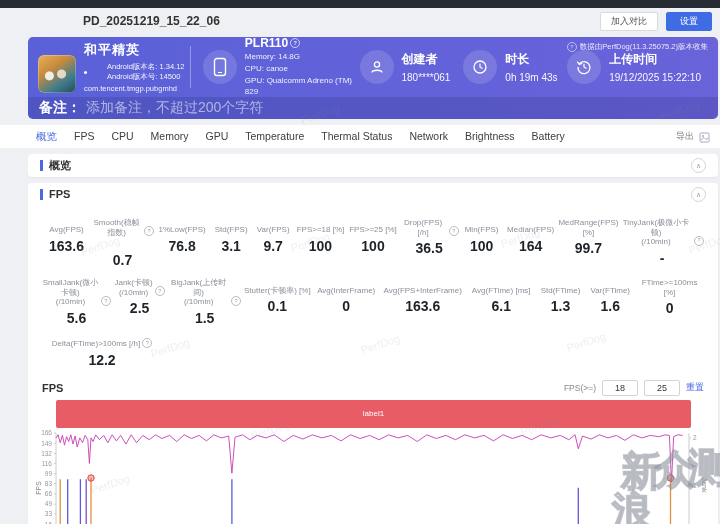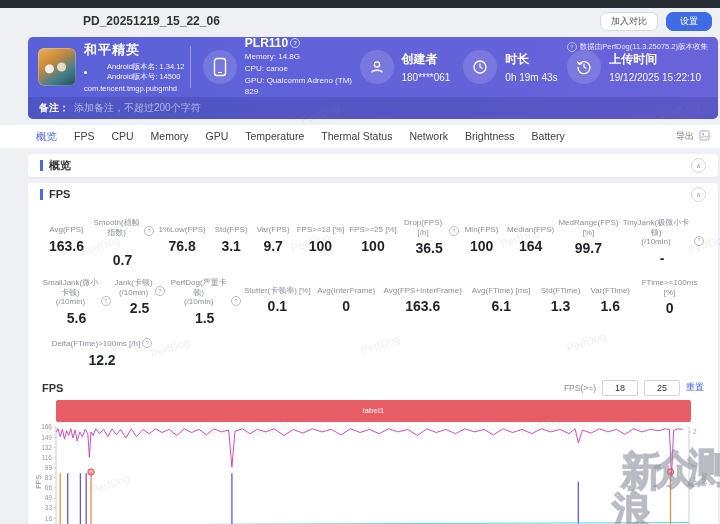--- a/index.html
+++ b/index.html
@@ -4,29 +4,29 @@
 <style>
   html,body{margin:0;padding:0;}
   body{width:720px;height:524px;overflow:hidden;background:#eef0f4;
        font-family:"Liberation Sans","DejaVu Sans",sans-serif;position:relative;}
   .page{position:relative;width:720px;height:524px;overflow:hidden;}
 
   
   .topstrip{height:8px;background:#262b34;}
   .titlebar{height:26px;display:flex;align-items:center;padding:0 8px 0 36px;}
   .titlebar .title{font-size:12px;font-weight:bold;color:#333;flex:1;margin-left:47px;}
-  .btn{cursor:pointer;border-radius:7px;font-size:9px;line-height:1;}
+  .btn{cursor:pointer;border-radius:2px;font-size:9px;line-height:1;}
   .btn-outline{padding:4px 10px;background:#fff;border:1px solid #d6dae2;color:#555;margin-right:8px;}
   .btn-primary{padding:4px 13px;background:#3f6be4;border:1px solid #3f6be4;color:#fff;}
 
   
   .header-card{margin:3px 2px 0 28px;border-radius:5px;overflow:hidden;
                background:linear-gradient(100deg,#5a61d8,#6a63da);color:#fff;position:relative;}
   .header-main{display:flex;align-items:center;height:60px;padding:0 10px;position:relative;}
-  .app-block{display:flex;gap:8px;width:168px;align-items:center;}
+  .app-block{display:flex;gap:8px;width:168px;align-items:flex-end;}
   .app-icon{width:38px;height:38px;border-radius:6px;flex:0 0 38px;
             background:
               radial-gradient(circle at 30% 55%, rgba(255,255,255,.85) 0 4px, transparent 5px),
               radial-gradient(circle at 62% 50%, rgba(255,240,220,.8) 0 4px, transparent 5px),
               linear-gradient(145deg,#e8b25a 0%,#c98a3c 35%,#3f7d8c 70%,#274956 100%);
             box-shadow:inset 0 0 0 1px rgba(255,255,255,.25);}
   .app-meta{display:flex;flex-direction:column;justify-content:center;}
   .app-name{font-size:13px;font-weight:bold;letter-spacing:1px;}
   .ver-row{display:flex;align-items:center;gap:20px;margin-top:3px;}
   .dot{width:3px;height:3px;border-radius:50%;background:#fff;flex:0 0 3px;}
@@ -41,30 +41,30 @@
   .info-val{font-size:10px;opacity:.95;margin-top:4px;}
   .blk-device{width:178px;}
   .blk-creator{width:118px;}
   .blk-duration{width:118px;}
   .blk-upload{width:160px;}
   .i-badge{display:inline-flex;width:8px;height:8px;border:1px solid rgba(255,255,255,.8);border-radius:50%;
            font-size:5.5px;align-items:center;justify-content:center;vertical-align:2px;margin-left:2px;opacity:.85;}
   .collect-note{position:absolute;top:5px;right:10px;font-size:7.5px;opacity:.85;
                 display:flex;gap:3px;align-items:center;}
   .remark{height:22px;background:rgba(20,22,80,.16);display:flex;align-items:center;
-          padding:0 11px;font-size:10px;}
+          padding:0 11px;font-size:14px;}
   .remark b{font-weight:bold;}
   .remark span{opacity:.55;margin-left:5px;}
 
   
   .tabbar{margin-top:6px;background:#fff;height:23px;display:flex;align-items:center;
           padding:0 10px 0 36px;gap:17px;font-size:10.5px;color:#3c4043;}
   .tab{cursor:pointer;white-space:nowrap;}
   .tab.active{color:#4a6be0;}
-  .tab-export{margin-left:auto;display:flex;align-items:flex-start;gap:5px;font-size:9px;color:#777;}
+  .tab-export{margin-left:auto;display:flex;align-items:flex-end;gap:5px;font-size:9px;color:#777;}
 
   
   .card{margin:6px 2px 0 28px;background:#fff;border-radius:4px;box-shadow:0 1px 2px rgba(0,0,0,.05);}
   .sec-head{display:flex;align-items:center;height:23px;padding:0 12px;}
   .sec-title{font-size:11px;font-weight:bold;color:#333;border-left:3px solid #4a6be0;
              padding-left:6px;line-height:11px;}
   .toggle{margin-left:auto;width:13px;height:13px;border:1px solid #d5d5d5;border-radius:50%;
           color:#999;font-size:7px;display:flex;align-items:center;justify-content:center;cursor:pointer;}
 
   
@@ -79,21 +79,21 @@
   .srow2 .scell{align-items:center;}
   .srow2{margin-bottom:6px;}
 
   
   .chart-head{display:flex;align-items:center;padding:2px 14px 4px;}
   .chart-title{font-size:11px;font-weight:bold;color:#333;}
   .controls{margin-left:auto;display:flex;align-items:center;gap:6px;font-size:8.5px;color:#888;}
   .cinput{width:34px;height:14px;border:1px solid #d0d4da;border-radius:2px;font-size:9px;color:#333;
           display:flex;align-items:center;justify-content:center;background:#fff;}
   .reset{color:#4a6be0;font-size:9px;cursor:pointer;}
-  .labelbar{margin:0 27px 0 28px;background:#e85d65;border-radius:2px;height:22px;color:#fff;
+  .labelbar{margin:0 27px 0 28px;background:#e85d65;border-radius:2px;height:28px;color:#fff;
             font-size:8px;display:flex;align-items:center;justify-content:center;}
   svg.chart{display:block;margin:2px 6px 0;}
 
   
   .wm{position:absolute;color:rgba(140,145,160,.15);font-size:11px;transform:rotate(-18deg);
       pointer-events:none;z-index:5;}
   .sina{position:absolute;font-weight:bold;font-size:40px;color:rgba(205,208,216,.30);
         -webkit-text-stroke:1.5px rgba(130,134,148,.5);pointer-events:none;z-index:6;}
 </style>
 </head>
@@ -289,21 +289,21 @@
             <div class="lab"><span>SmallJank(微小卡顿)
 (/10min)</span><span class="info-i">?</span></div>
             <div class="val">5.6</div>
           </div>
           <div class="scell" style="flex: 7.5 1 0%;">
             <div class="lab"><span>Jank(卡顿)
 (/10min)</span><span class="info-i">?</span></div>
             <div class="val">2.5</div>
           </div>
           <div class="scell" style="flex: 9.5 1 0%;">
-            <div class="lab"><span>PerfDog(严重卡顿)
+            <div class="lab"><span>BigJank(上传时间)
 (/10min)</span><span class="info-i">?</span></div>
             <div class="val">1.5</div>
           </div>
           <div class="scell" style="flex: 9.5 1 0%;">
             <div class="lab"><span>Stutter(卡顿率) [%]</span></div>
             <div class="val">0.1</div>
           </div>
           <div class="scell" style="flex: 8.5 1 0%;">
             <div class="lab"><span>Avg(InterFrame)</span></div>
             <div class="val">0</div>

